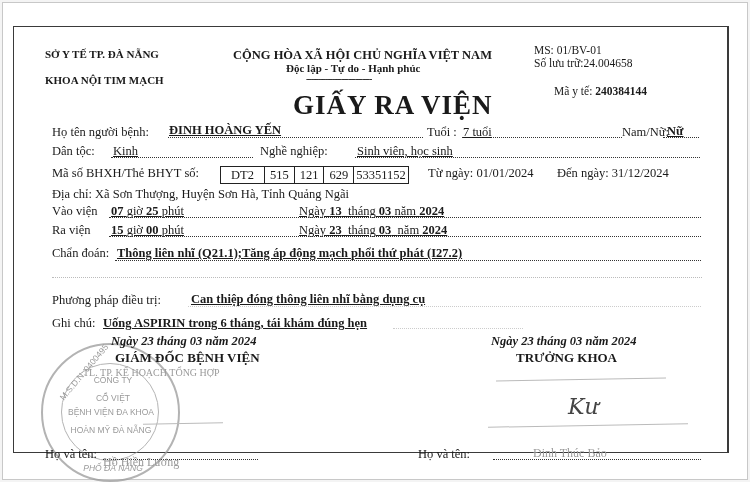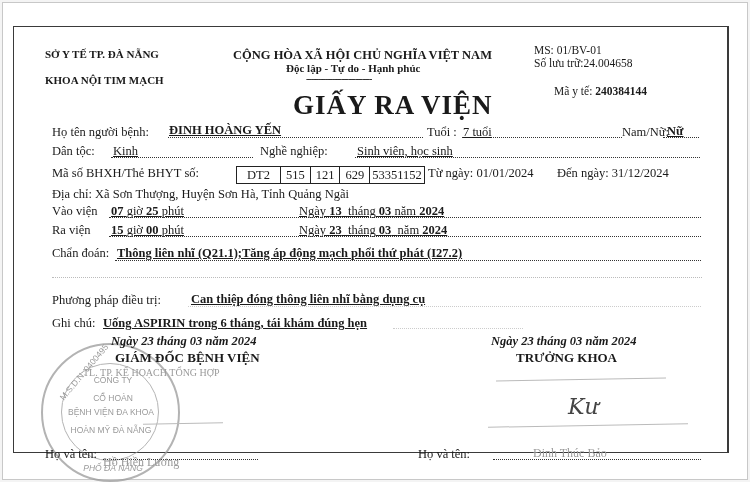--- a/index.html
+++ b/index.html
@@ -17,21 +17,21 @@
   }
   .abs { position:absolute; white-space:nowrap; }
   .b { font-weight:bold; }
   .i { font-style:italic; }
   .dots { border-bottom:1.5px dotted #333; }
   .hdr1 { font-size:12px; font-weight:bold; }
   .hdr2 { font-size:10px; font-weight:bold; }
   .lbl { font-size:12.5px; }
   .val { font-size:12.5px;text-decoration:underline; }
   .title { font-size:27px; font-weight:bold; letter-spacing:1px; }
-  .bhyt-box { display:inline-flex; border:1.2px solid #222; font-size:12.5px;margin-left:16px; }
+  .bhyt-box { display:inline-flex; border:1.2px solid #222; font-size:12.5px; }
   .bhyt-box span { border-right:1.2px solid #222; padding:0 5px; line-height:16px; }
   .bhyt-box span:last-child { border-right:none; padding:0 2px; }
   .bhyt-box span.first { padding:0 10px; }
   .stamp {
     position:absolute; left:38px; top:340px; width:135px; height:135px; border-radius:50%;
     border:2px solid #9a9a9a; opacity:0.75;
   }
   .stamp-inner {
     position:absolute; left:18px; top:18px; width:96px; height:96px; border-radius:50%;
     border:1.5px solid #9a9a9a;
@@ -110,21 +110,21 @@
   <div class="abs" style="left:185px;top:303px;width:513px;border-bottom:1.5px dotted #ccc;"></div>
 
   <div class="abs lbl" style="left:49px;top:313px;">Ghi chú:</div>
   <div class="abs val b" style="left:100px;top:313px;">Uống ASPIRIN trong 6 tháng, tái khám đúng hẹn</div>
   <div class="abs" style="left:390px;top:325px;width:130px;border-bottom:1.5px dotted #ccc;"></div>
 
   <div class="stamp">
     <div class="stamp-inner"></div>
     <div class="stamp-text" style="left:6px;top:22px;transform:rotate(-50deg);">M.S.D.N: 0400495</div>
     <div class="stamp-text" style="left:30px;top:30px;width:80px;">CÔNG TY</div>
-    <div class="stamp-text" style="left:30px;top:48px;width:80px;">CỔ HOÀN</div>
+    <div class="stamp-text" style="left:30px;top:48px;width:80px;">CỔ VIỆT</div>
     <div class="stamp-text" style="left:22px;top:62px;width:92px;">BỆNH VIỆN ĐA KHOA</div>
     <div class="stamp-text" style="left:22px;top:80px;width:92px;">HOÀN MỸ ĐÀ NẴNG</div>
     <div class="stamp-text" style="left:30px;top:118px;width:80px;font-style:italic;">PHỐ ĐÀ NẴNG</div>
   </div>
 
   <div class="abs i b" style="left:108px;top:331px;font-size:12.5px;">Ngày 23 tháng 03 năm 2024</div>
   <div class="abs b" style="left:112px;top:347px;font-size:13px;">GIÁM ĐỐC BỆNH VIỆN</div>
   <div class="abs faint" style="left:80px;top:364px;font-size:10px;">TL. TP. KẾ HOẠCH TỔNG HỢP</div>
   <div class="sig-line" style="left:140px;top:420px;width:80px;"></div>
   <div class="abs lbl" style="left:42px;top:444px;">Họ và tên:</div>

